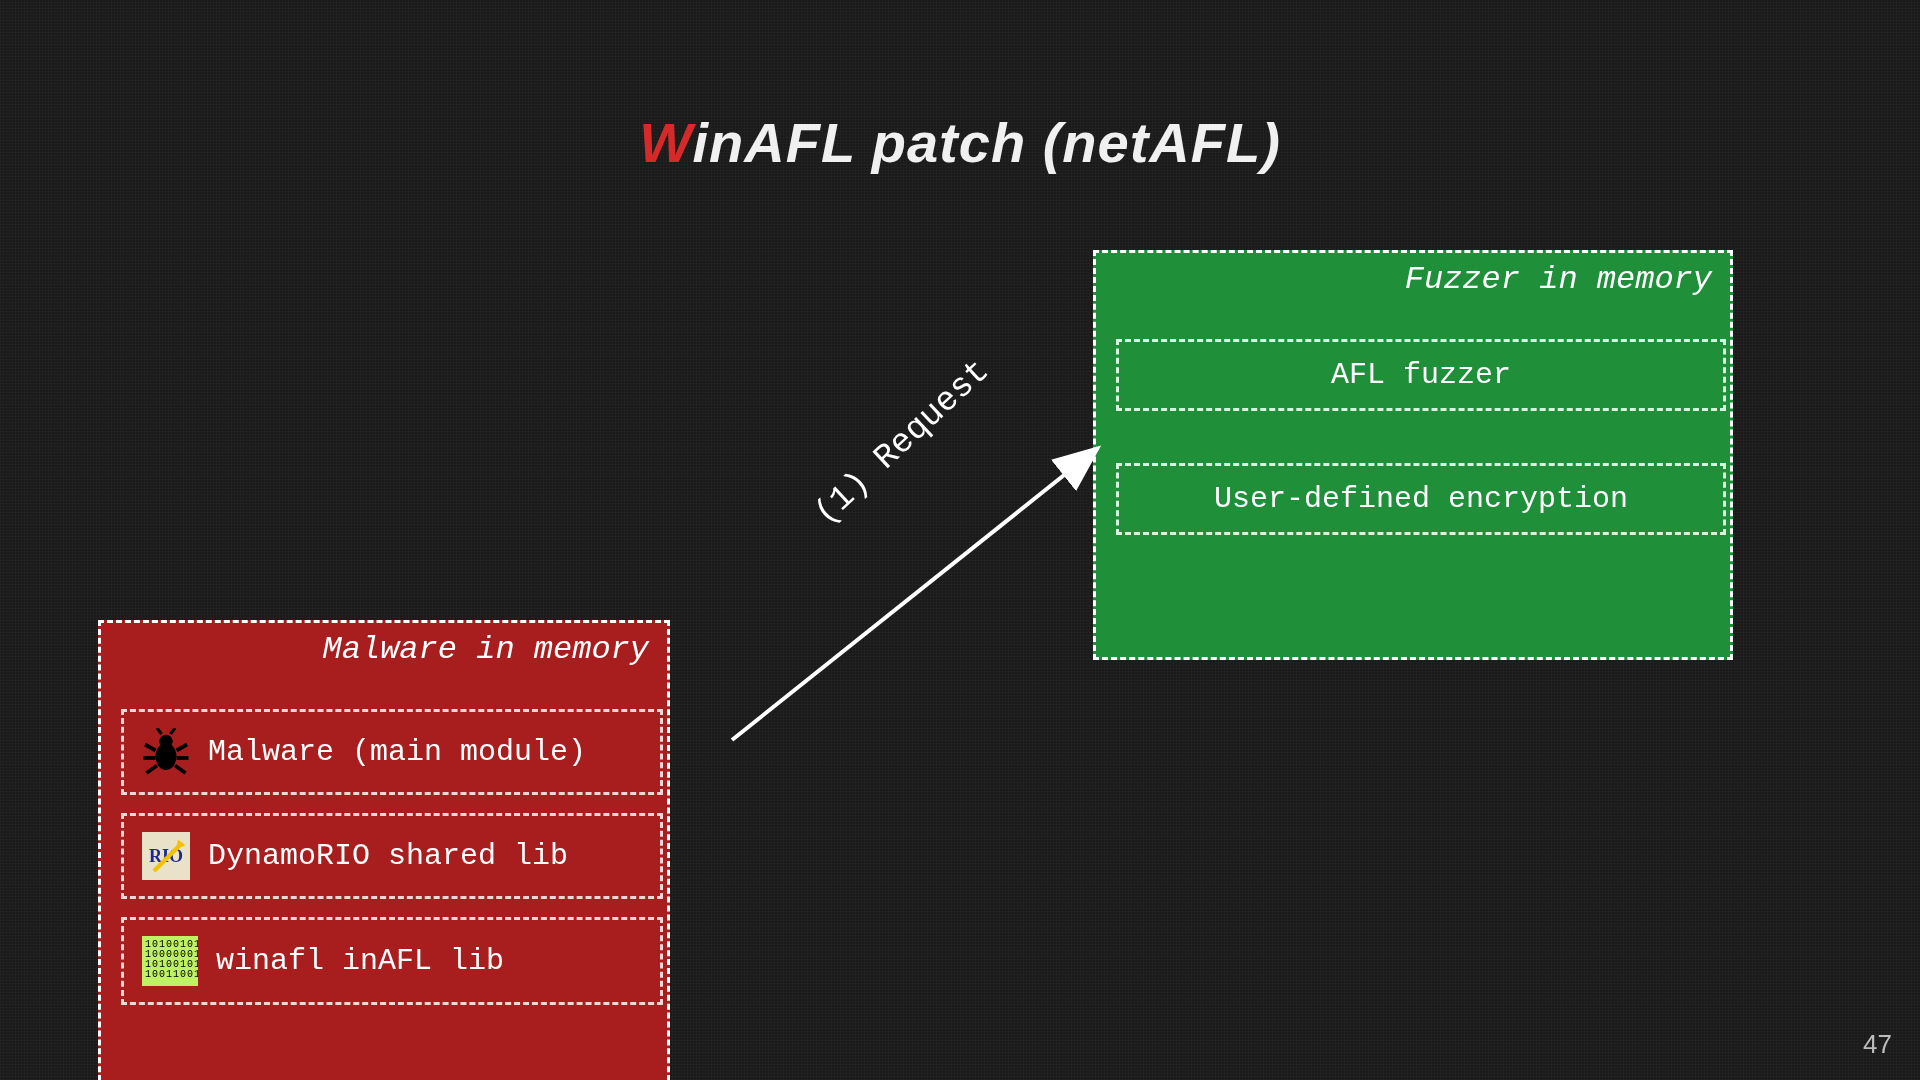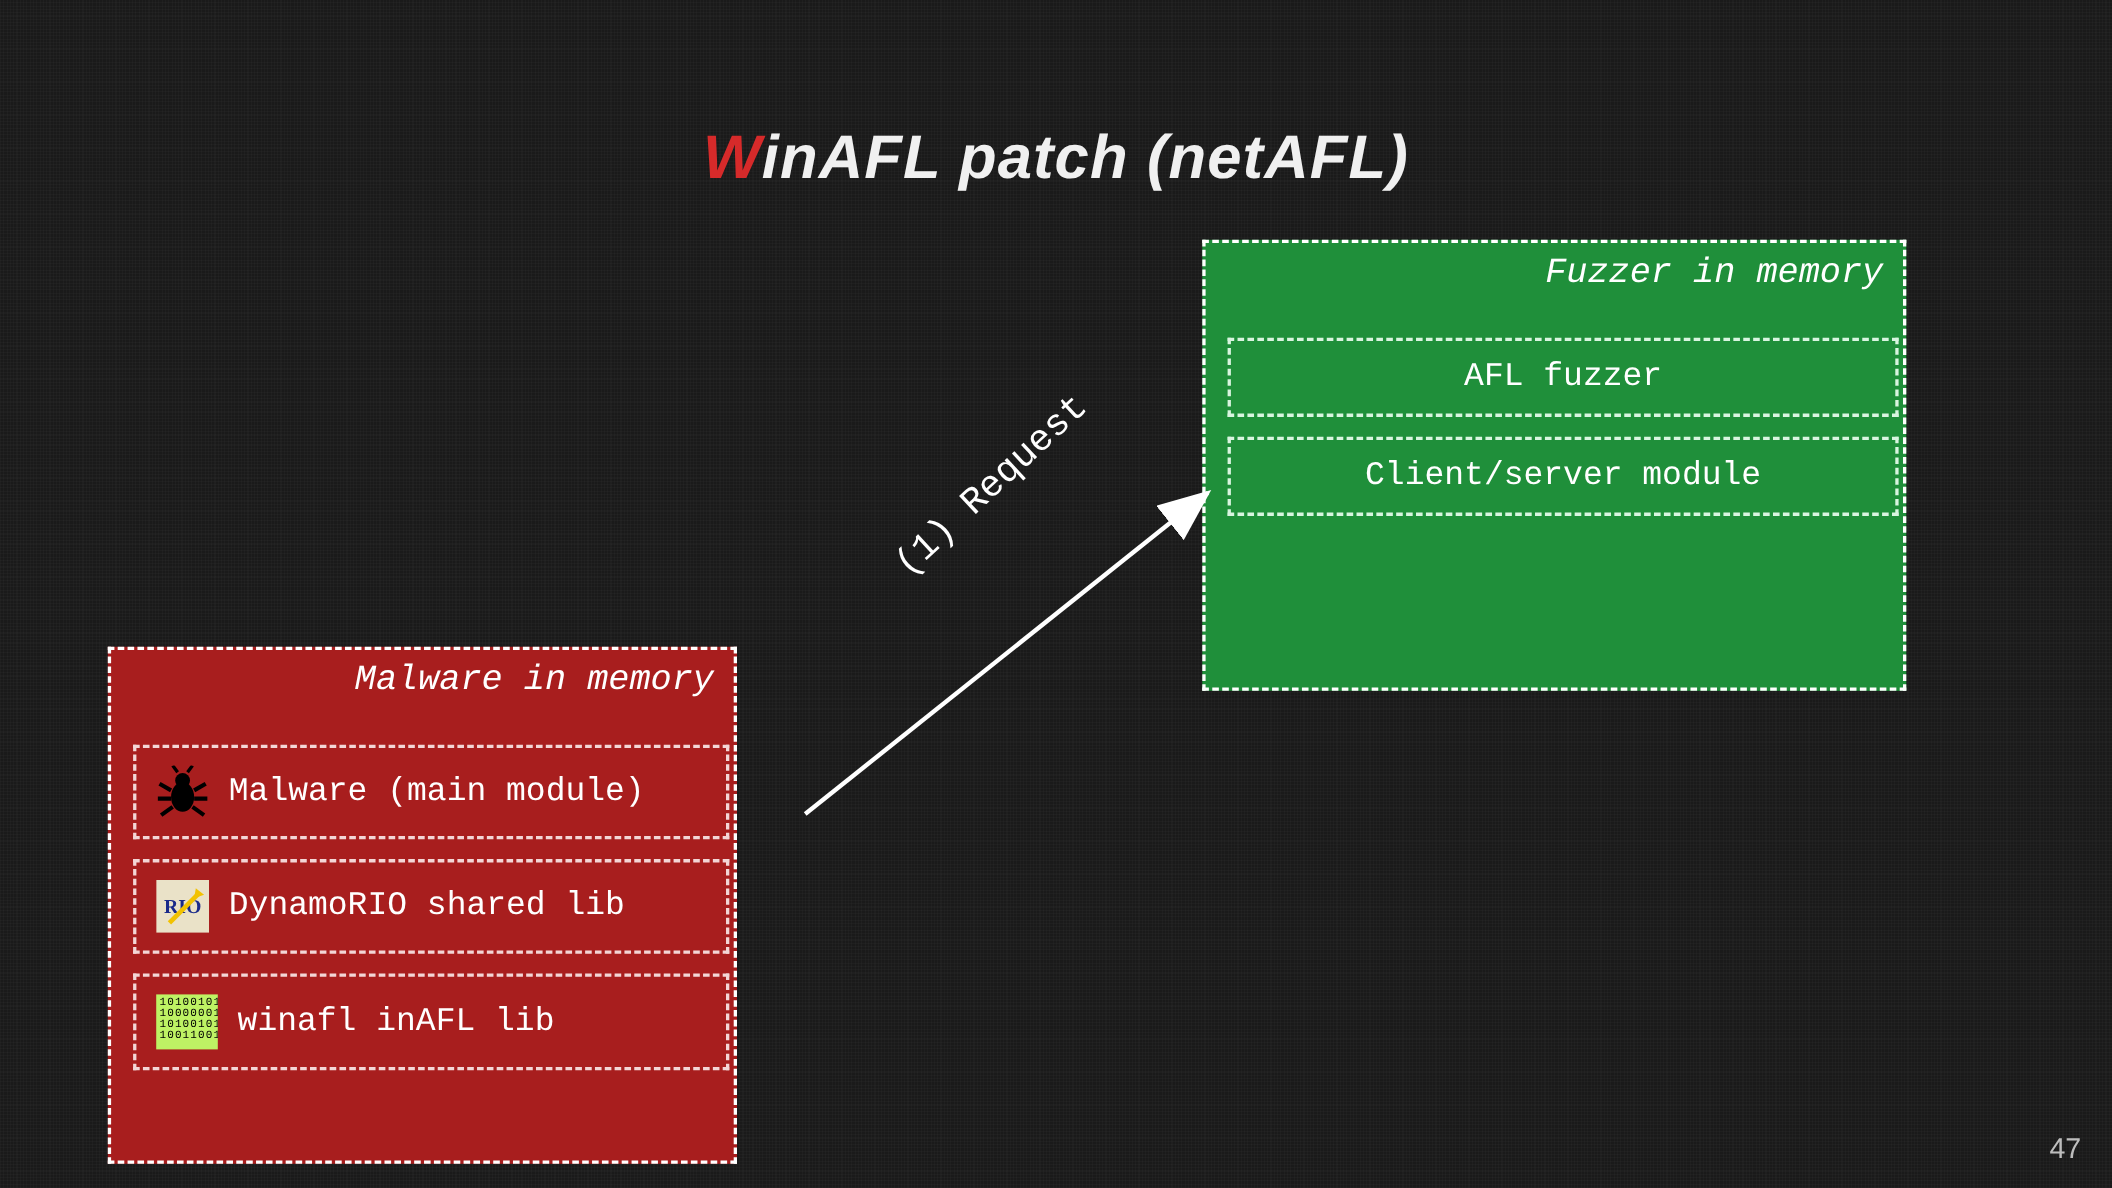--- a/index.html
+++ b/index.html
@@ -30,20 +30,21 @@
   }
   .title .first {
     color: #d62a2a;
   }
 
   
   .box {
     position: absolute;
     border: 3px dashed #fff;
     padding: 18px 4px 26px 20px;
+    margin-top: 32px;
   }
   .box-title {
     position: absolute;
     top: 8px;
     right: 18px;
     font-style: italic;
     font-size: 32px;
     color: #fff;
     font-family: "Courier New", monospace;
   }
@@ -135,24 +136,24 @@
 <div class="title">
   <span class="first">W</span><span>inAFL patch (netAFL)</span>
 </div>
 
 <div id="fuzzer" class="box">
   <div class="box-title">Fuzzer in memory</div>
   <div class="spacer-top"></div>
   <div class="sub center">
     <span>AFL fuzzer</span>
   </div>
+  <div class="gap"></div>
   <div class="sub center">
-    <span>Client/server module</span>
-  </div>
-  <div class="gap"></div>
+    <span>User-defined encryption</span>
+  </div>
 </div>
 
 <div id="malware" class="box">
   <div class="box-title">Malware in memory</div>
   <div class="spacer-top"></div>
 
   <div class="sub">
     <span class="icon">
       <svg viewBox="0 0 64 64" width="48" height="48">
         <g fill="#000">

